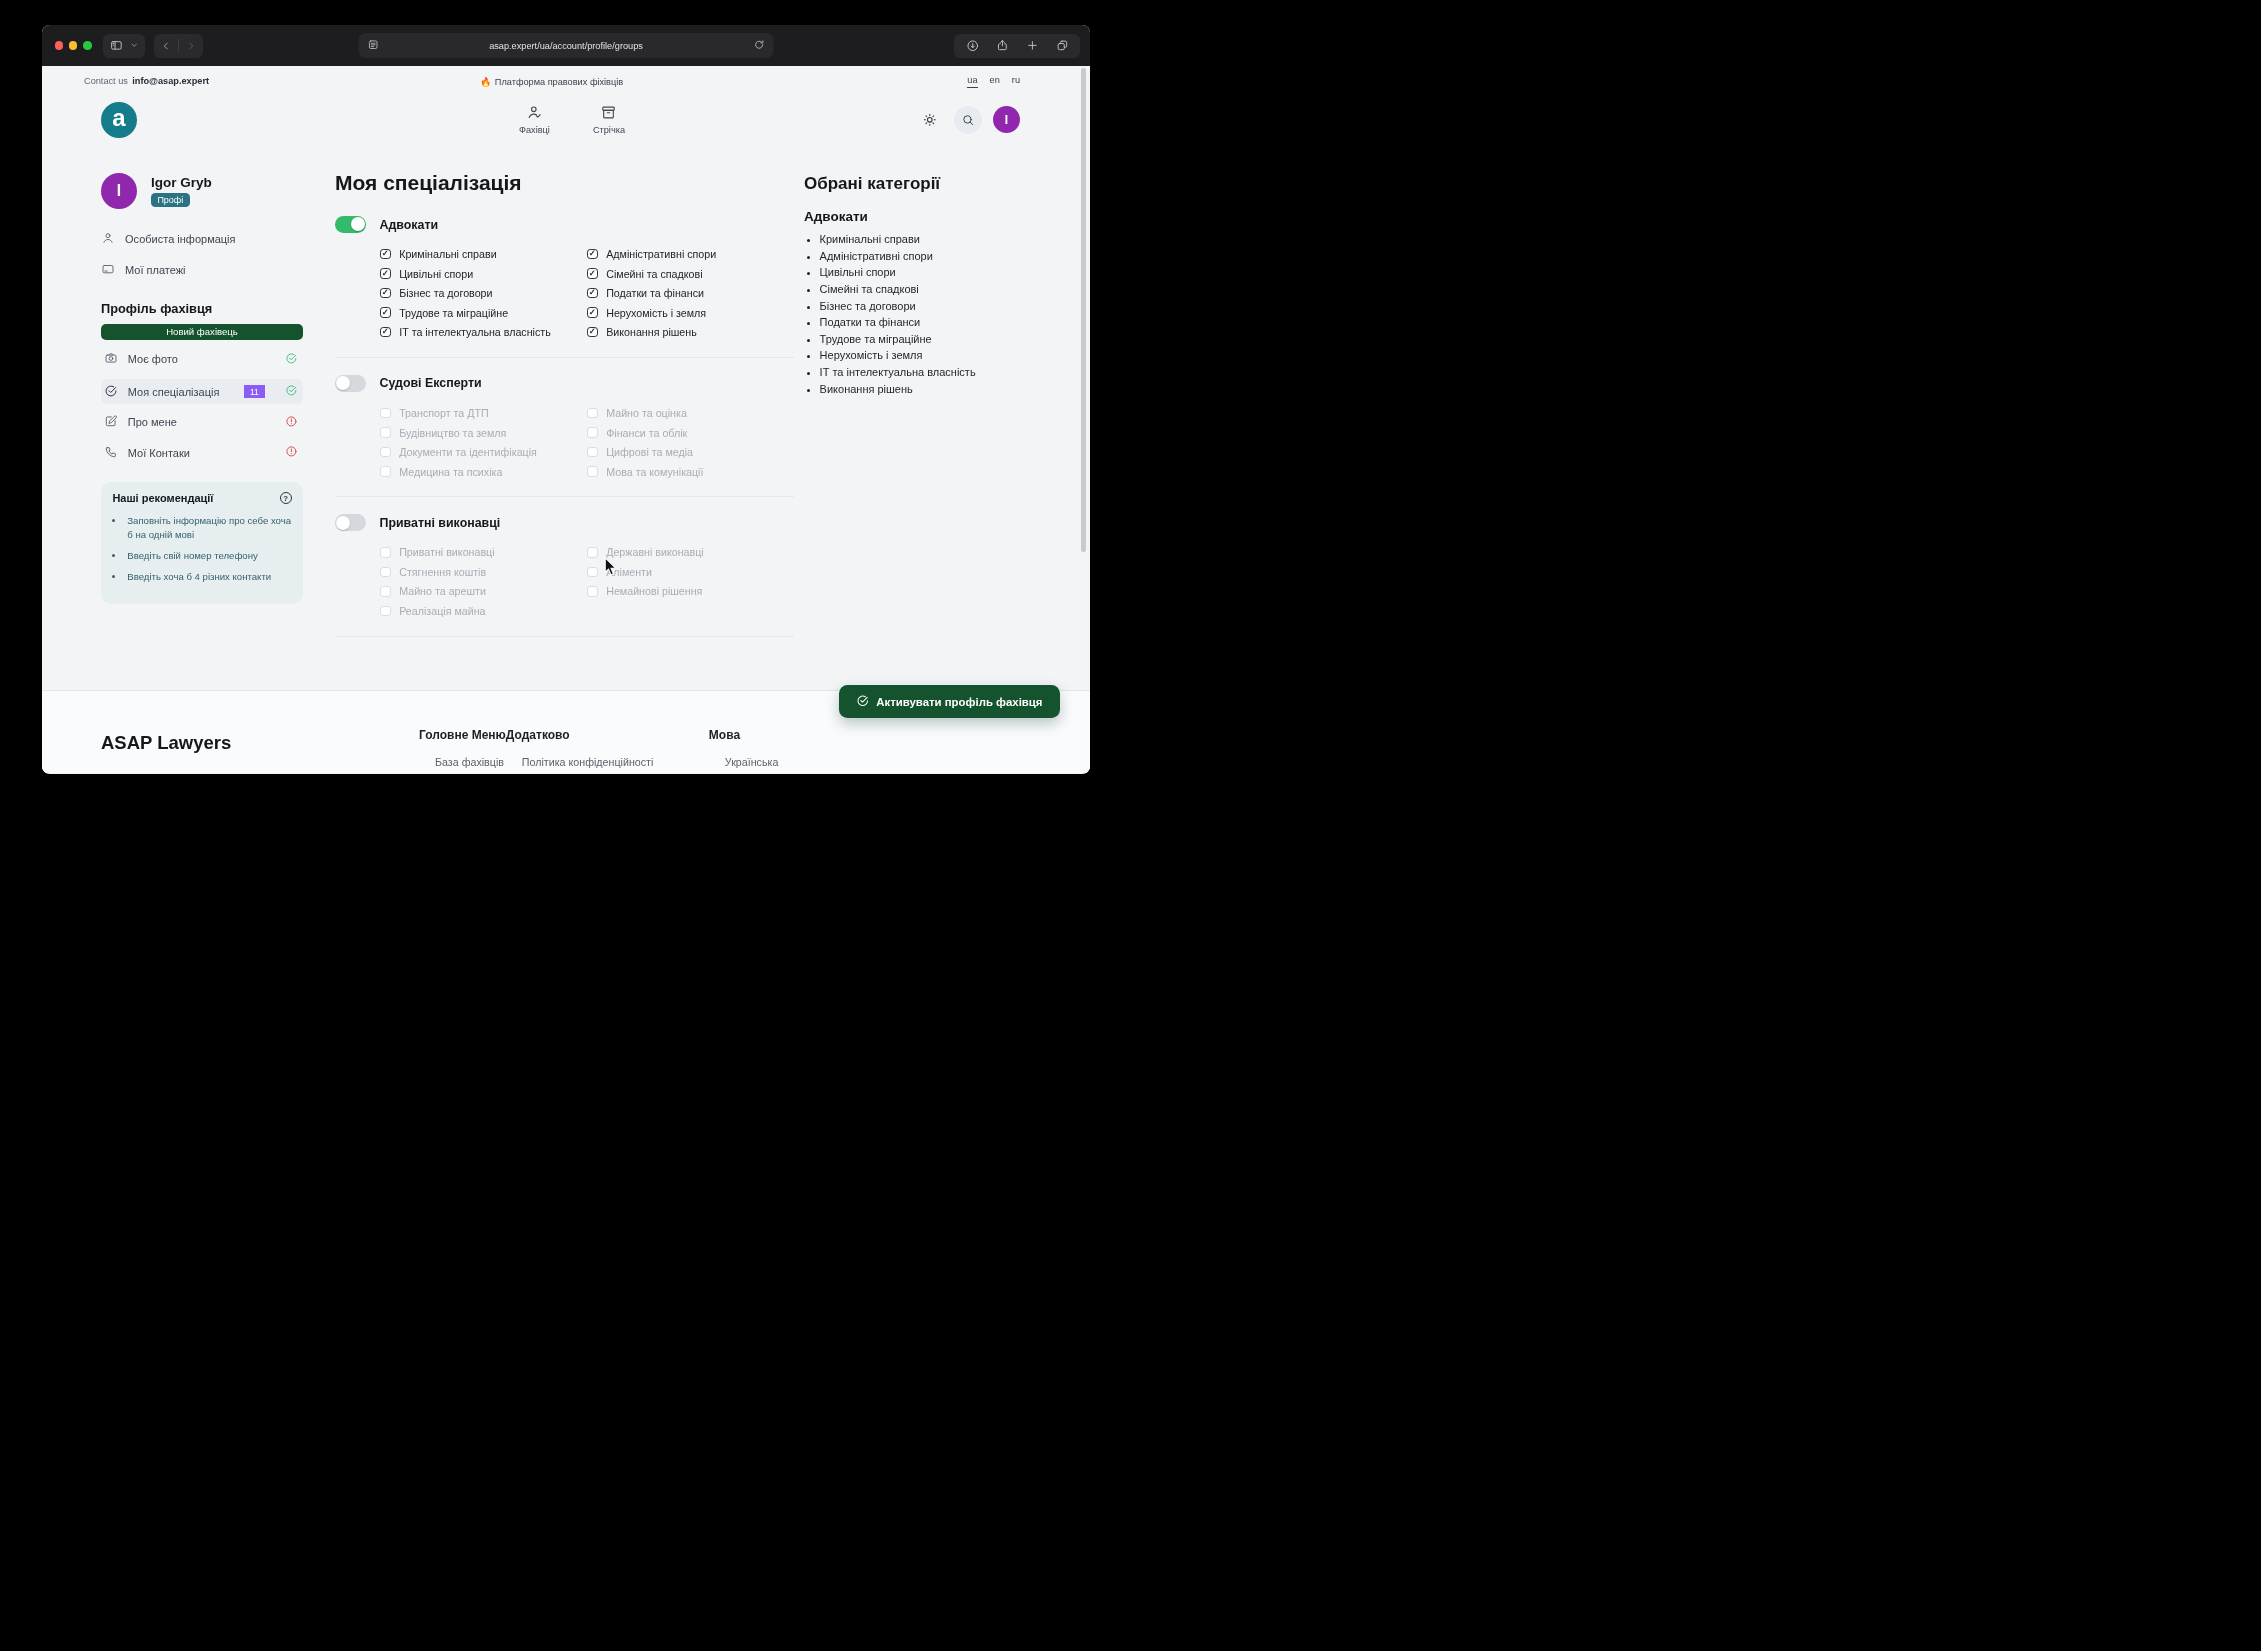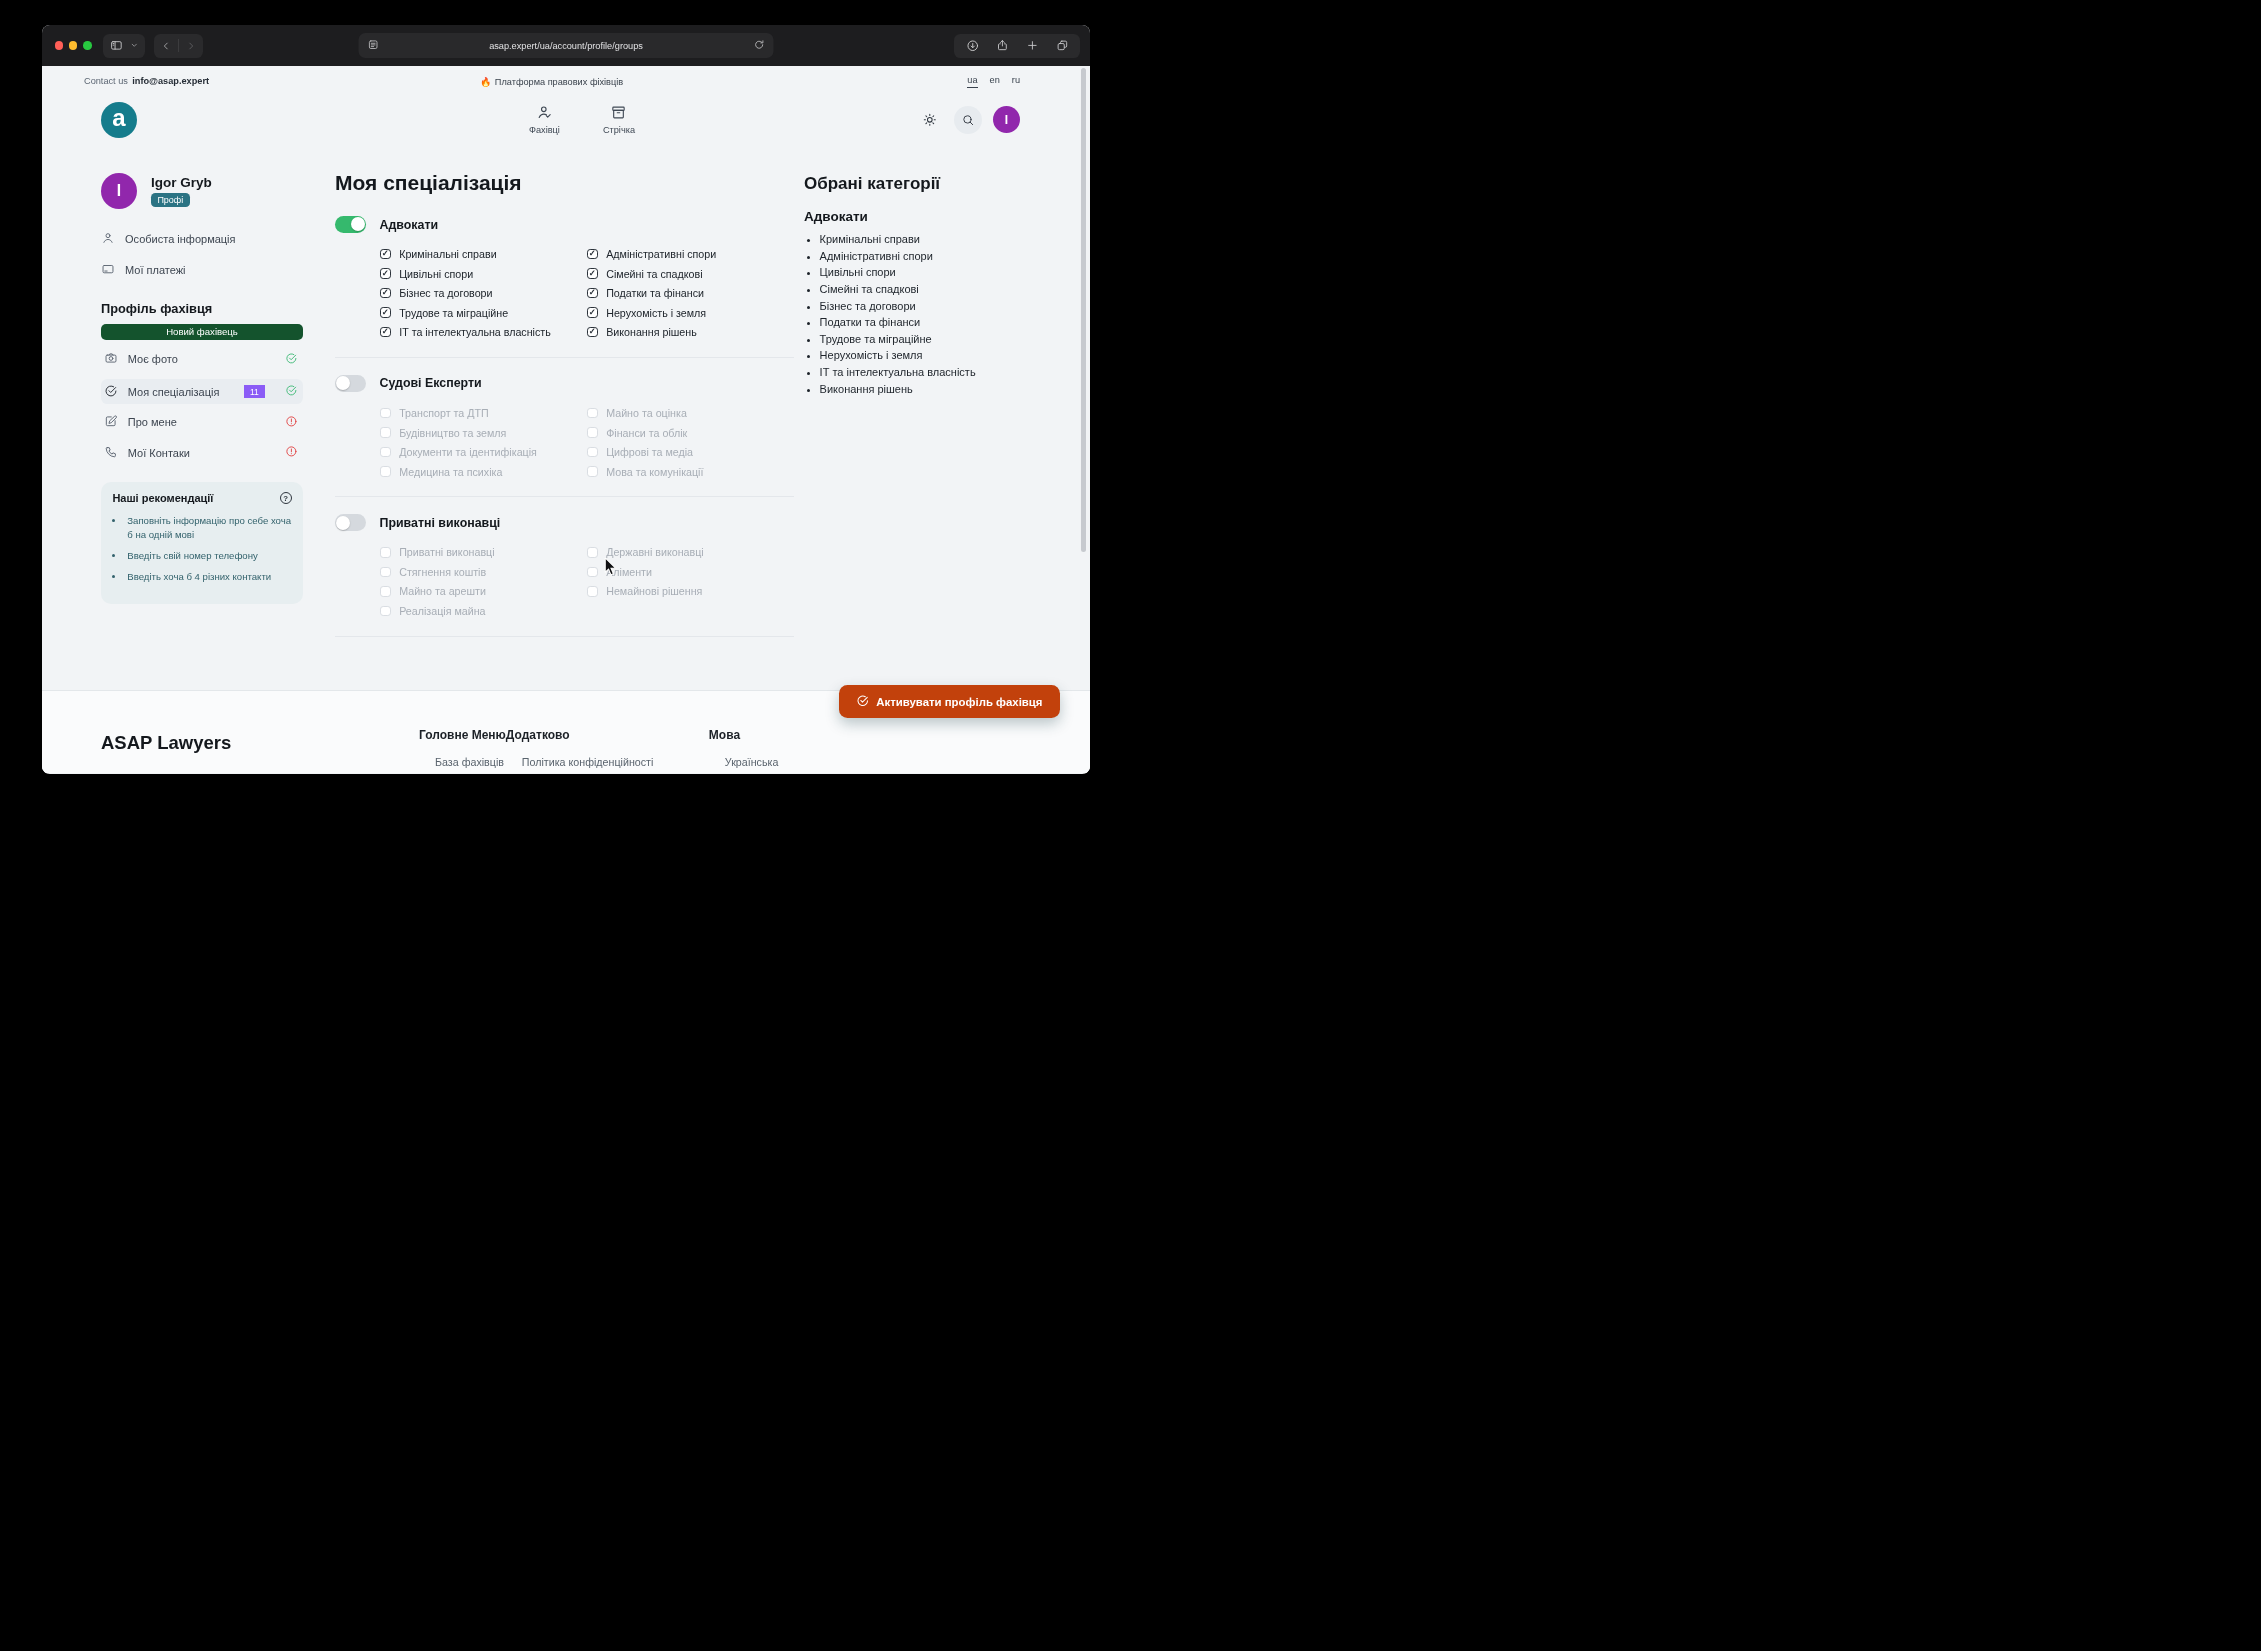--- a/index.html
+++ b/index.html
@@ -26,21 +26,21 @@
 
   .topbar{position:absolute; top:8.5px; left:42px; right:70px; display:flex; align-items:center; font-size:9.2px; color:#5c6673;}
   .topbar .email{color:#272e37; font-weight:700; margin-left:4.3px;}
   .tagline{position:absolute; left:50%; transform:translateX(-50%); color:#3a424c;}
   .langs{margin-left:auto; display:flex; gap:12px; color:#39424d;}
   .lang{cursor:pointer; padding-bottom:2.1px;}
   .lang.active{border-bottom:1.4px solid #39424d;}
 
   .siteheader{position:absolute; top:30px; left:59px; right:70px; height:47px; display:flex; align-items:center;}
   .logo{width:36px; height:36px; border-radius:50%; background:#157c8c; color:#fff; display:flex; align-items:center; justify-content:center; font-size:24px; font-weight:700; padding-bottom:2.8px;}
-  .mainnav{position:absolute; left:396px; width:170px; display:flex; gap:43px; justify-content:center;}
+  .mainnav{position:absolute; left:386px; width:170px; display:flex; gap:43px; justify-content:center;}
   .navitem{display:flex; flex-direction:column; align-items:center; gap:2.1px; color:#3f4854; font-size:9.2px; cursor:pointer;}
   .navitem svg{stroke:#3f4854; fill:none; stroke-width:1.6; stroke-linecap:round; stroke-linejoin:round;}
   .hdr-right{margin-left:auto; display:flex; align-items:center; gap:10.7px;}
   .iconbtn{width:28px;height:28px;border-radius:50%;display:flex;align-items:center;justify-content:center;}
   .iconbtn svg{stroke:#2f363f; fill:none; stroke-width:1.6; stroke-linecap:round; stroke-linejoin:round;}
   .iconbtn.circlebg{background:#e7ebef;}
   .avatar{width:27px;height:27px;border-radius:50%;background:#9127ac;color:#fff;display:flex;align-items:center;justify-content:center;font-size:12px;font-weight:700;}
 
   
   .sidebar{position:absolute; top:107px; left:59px; width:202px;}
@@ -91,21 +91,21 @@
   .sel-list{margin-left:15.6px; font-size:11px; color:#1d232a;}
   .sel-list li{margin-bottom:4.6px;}
 
   
   .footerband{position:absolute; left:0; right:0; top:624px; height:83px; background:#fafbfc; border-top:0.7px solid #e3e7ea; padding:37px 70px 0 59px; display:flex;}
   .brandcol{width:318px;}
   .brand{font-size:18.5px; font-weight:700; color:#14181d; margin-top:4.3px;}
   .fcol:nth-of-type(2){width:203px;} .fcol:nth-of-type(3){width:212px;}
   .fcol-title{font-size:12px; font-weight:700; color:#1c2127;}
   .flink{margin-top:13.5px; font-size:10.7px; color:#59636d; cursor:pointer;padding-left:16px;}
-  .activate{position:absolute; top:619px; right:30.5px; height:33px; background:#c2410c; color:#fff; border:none; border-radius:8.5px; font-size:11.4px; font-weight:700; font-family:inherit; display:flex; align-items:center; gap:7px; padding:0 17px; box-shadow:0 5.7px 14px rgba(20,60,70,.28); cursor:pointer;}
+  .activate{position:absolute; top:619px; right:30.5px; height:33px; background:#14532d; color:#fff; border:none; border-radius:8.5px; font-size:11.4px; font-weight:700; font-family:inherit; display:flex; align-items:center; gap:7px; padding:0 17px; box-shadow:0 5.7px 14px rgba(20,60,70,.28); cursor:pointer;}
   .activate svg{stroke:#fff; fill:none; stroke-width:1.8; stroke-linecap:round; stroke-linejoin:round;}
 
   .scrollbar{position:absolute; top:2.1px; right:3.6px; width:5px; height:484px; background:#c7cacf; border-radius:2.8px;}
   .cursor{position:absolute; left:603px; top:558px; z-index:50; pointer-events:none;}
 </style>
 </head>
 <body>
 
 <div class="window">
 

